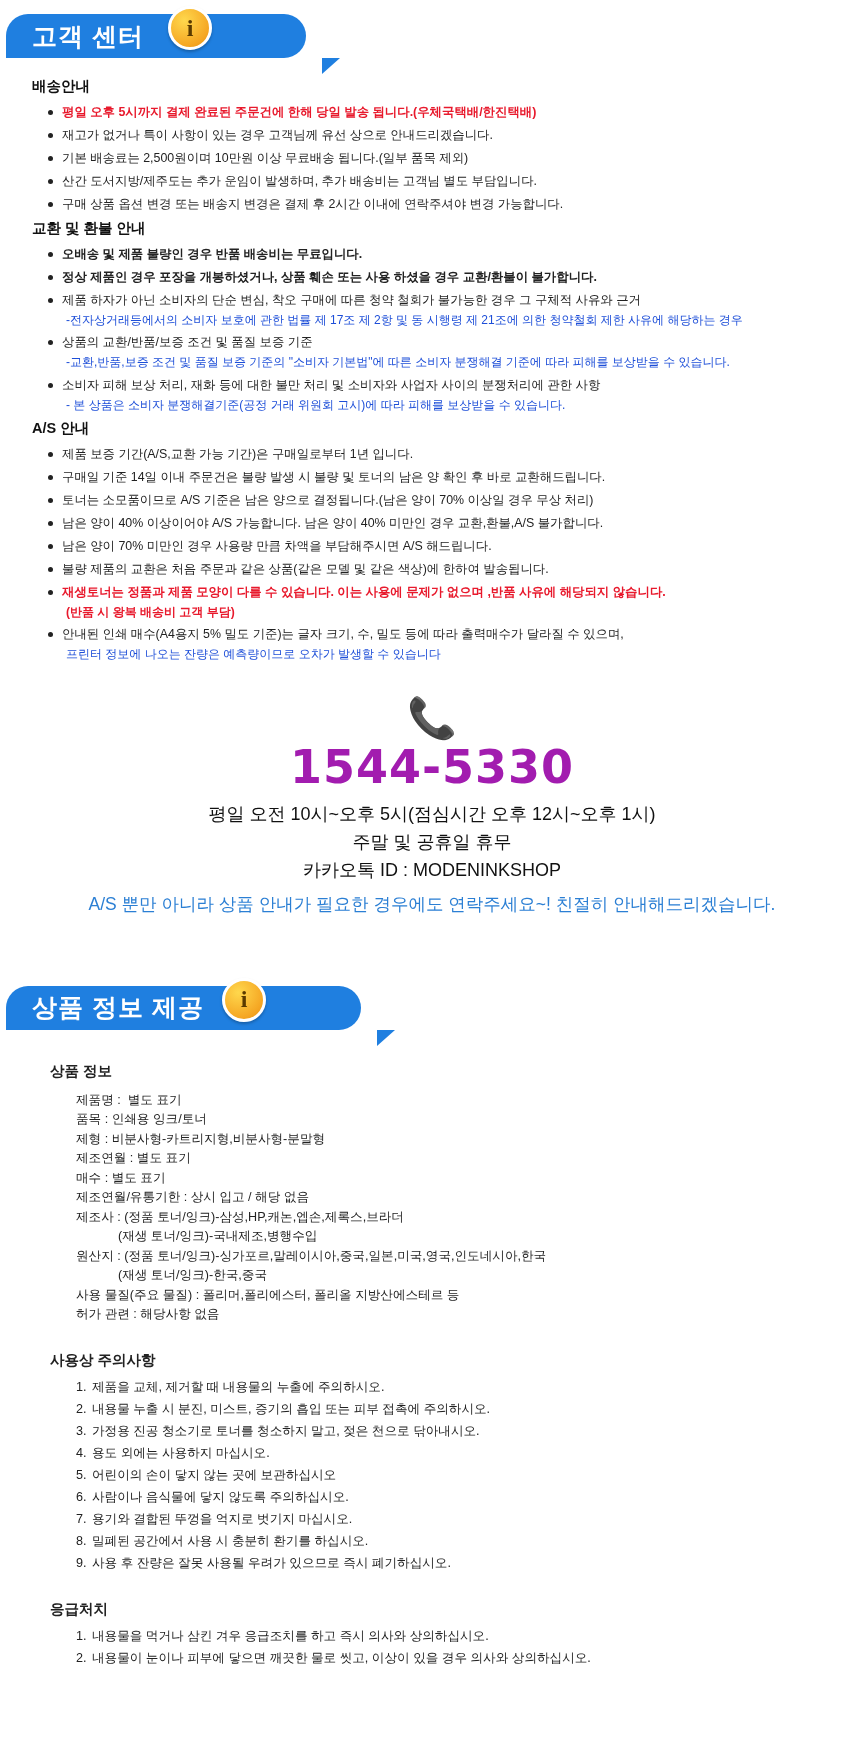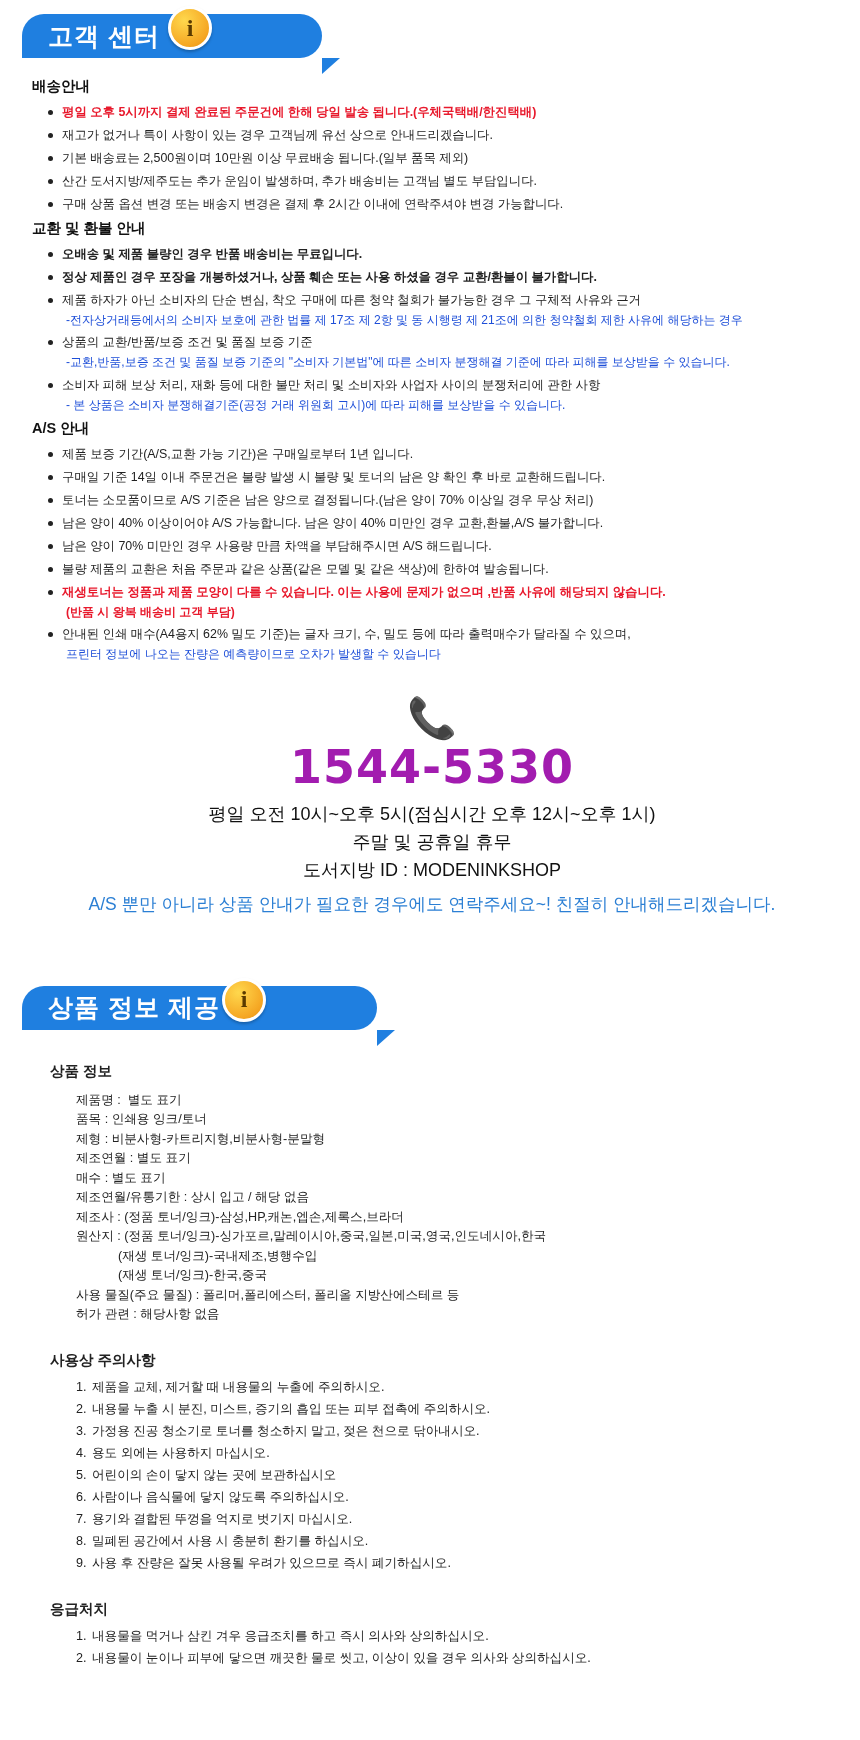--- a/index.html
+++ b/index.html
@@ -9,21 +9,21 @@
     font-family: "Liberation Sans", sans-serif;
     background: #ffffff;
     color: #222;
     font-size: 13px;
   }
   .page { width: 860px; position: relative; padding: 0; }
 
   
   .banner-wrap { position: relative; height: 58px; margin-top: 14px; }
   .banner {
-    position: absolute; left: 22px; top: 0;
+    position: absolute; left: 6px; top: 0;
     height: 44px; width: 300px;
     background: #1f7fe0;
     border-radius: 22px 22px 22px 0;
     display: flex; align-items: center;
   }
   .banner-title {
     color: #ffffff;
     font-size: 25px;
     font-weight: bold;
     letter-spacing: 1px;
@@ -161,31 +161,31 @@
       <li>구매일 기준 14일 이내 주문건은 불량 발생 시 불량 및 토너의 남은 양 확인 후 바로 교환해드립니다.</li>
       <li>토너는 소모품이므로 A/S 기준은 남은 양으로 결정됩니다.(남은 양이 70% 이상일 경우 무상 처리)</li>
       <li>남은 양이 40% 이상이어야 A/S 가능합니다. 남은 양이 40% 미만인 경우 교환,환불,A/S 불가합니다.</li>
       <li>남은 양이 70% 미만인 경우 사용량 만큼 차액을 부담해주시면 A/S 해드립니다.</li>
       <li>불량 제품의 교환은 처음 주문과 같은 상품(같은 모델 및 같은 색상)에 한하여 발송됩니다.</li>
       <li class="red">
         <span>재생토너는 정품과 제품 모양이 다를 수 있습니다. 이는 사용에 문제가 없으며 ,반품 사유에 해당되지 않습니다.</span>
         <span class="sub" style="color:#e8192c">(반품 시 왕복 배송비 고객 부담)</span>
       </li>
       <li>
-        <span>안내된 인쇄 매수(A4용지 62% 밀도 기준)는 글자 크기, 수, 밀도 등에 따라 출력매수가 달라질 수 있으며,</span>
+        <span>안내된 인쇄 매수(A4용지 5% 밀도 기준)는 글자 크기, 수, 밀도 등에 따라 출력매수가 달라질 수 있으며,</span>
         <span class="sub">프린터 정보에 나오는 잔량은 예측량이므로 오차가 발생할 수 있습니다</span>
       </li>
     </ul>
 
     <div class="phone-wrap">
       <div class="phone-icon">📞</div>
       <div class="phone-num">1544-5330</div>
       <div class="phone-line">평일 오전 10시~오후 5시(점심시간 오후 12시~오후 1시)</div>
       <div class="phone-line2">주말 및 공휴일 휴무</div>
-      <div class="phone-line3">도서지방 ID : MODENINKSHOP</div>
+      <div class="phone-line3">카카오톡 ID : MODENINKSHOP</div>
       <div class="phone-note">A/S 뿐만 아니라 상품 안내가 필요한 경우에도 연락주세요~! 친절히 안내해드리겠습니다.</div>
     </div>
   </div>
 
   <div class="spacer-xl"></div>
 
   <div class="banner-wrap">
     <div class="banner" style="width:355px">
       <span class="banner-title">상품 정보 제공</span>
     </div>
@@ -197,22 +197,22 @@
 
     <h3 class="pi-head">상품 정보</h3>
     <div class="pi-lines">
       <div>제품명 :  별도 표기</div>
       <div>품목 : 인쇄용 잉크/토너</div>
       <div>제형 : 비분사형-카트리지형,비분사형-분말형</div>
       <div>제조연월 : 별도 표기</div>
       <div>매수 : 별도 표기</div>
       <div>제조연월/유통기한 : 상시 입고 / 해당 없음</div>
       <div>제조사 : (정품 토너/잉크)-삼성,HP,캐논,엡손,제록스,브라더</div>
+      <div>            (재생 토너/잉크)-국내제조,병행수입</div>
       <div>원산지 : (정품 토너/잉크)-싱가포르,말레이시아,중국,일본,미국,영국,인도네시아,한국</div>
-      <div>            (재생 토너/잉크)-국내제조,병행수입</div>
       <div>            (재생 토너/잉크)-한국,중국</div>
       <div>사용 물질(주요 물질) : 폴리머,폴리에스터, 폴리올 지방산에스테르 등</div>
       <div>허가 관련 : 해당사항 없음</div>
     </div>
 
     <h3 class="warn-head">사용상 주의사항</h3>
     <ol class="num">
       <li>제품을 교체, 제거할 때 내용물의 누출에 주의하시오.</li>
       <li>내용물 누출 시 분진, 미스트, 증기의 흡입 또는 피부 접촉에 주의하시오.</li>
       <li>가정용 진공 청소기로 토너를 청소하지 말고, 젖은 천으로 닦아내시오.</li>

